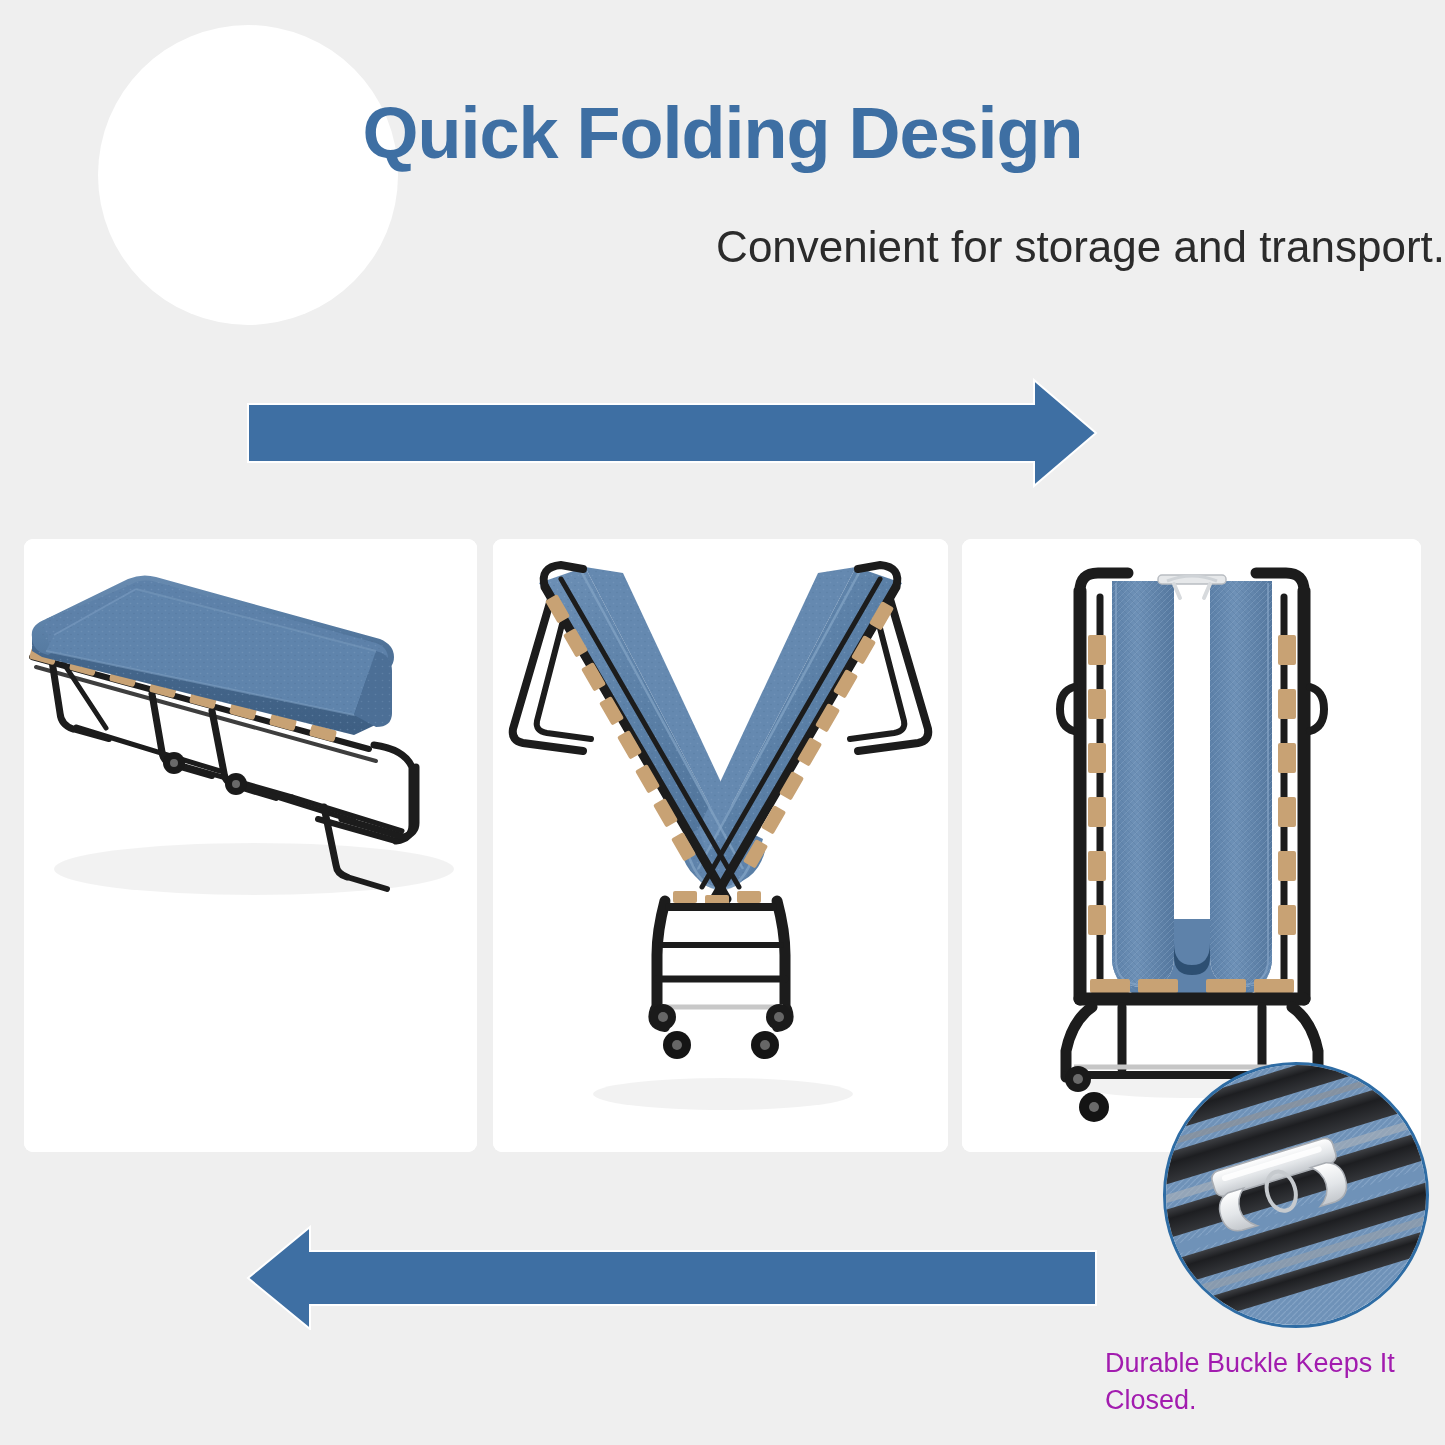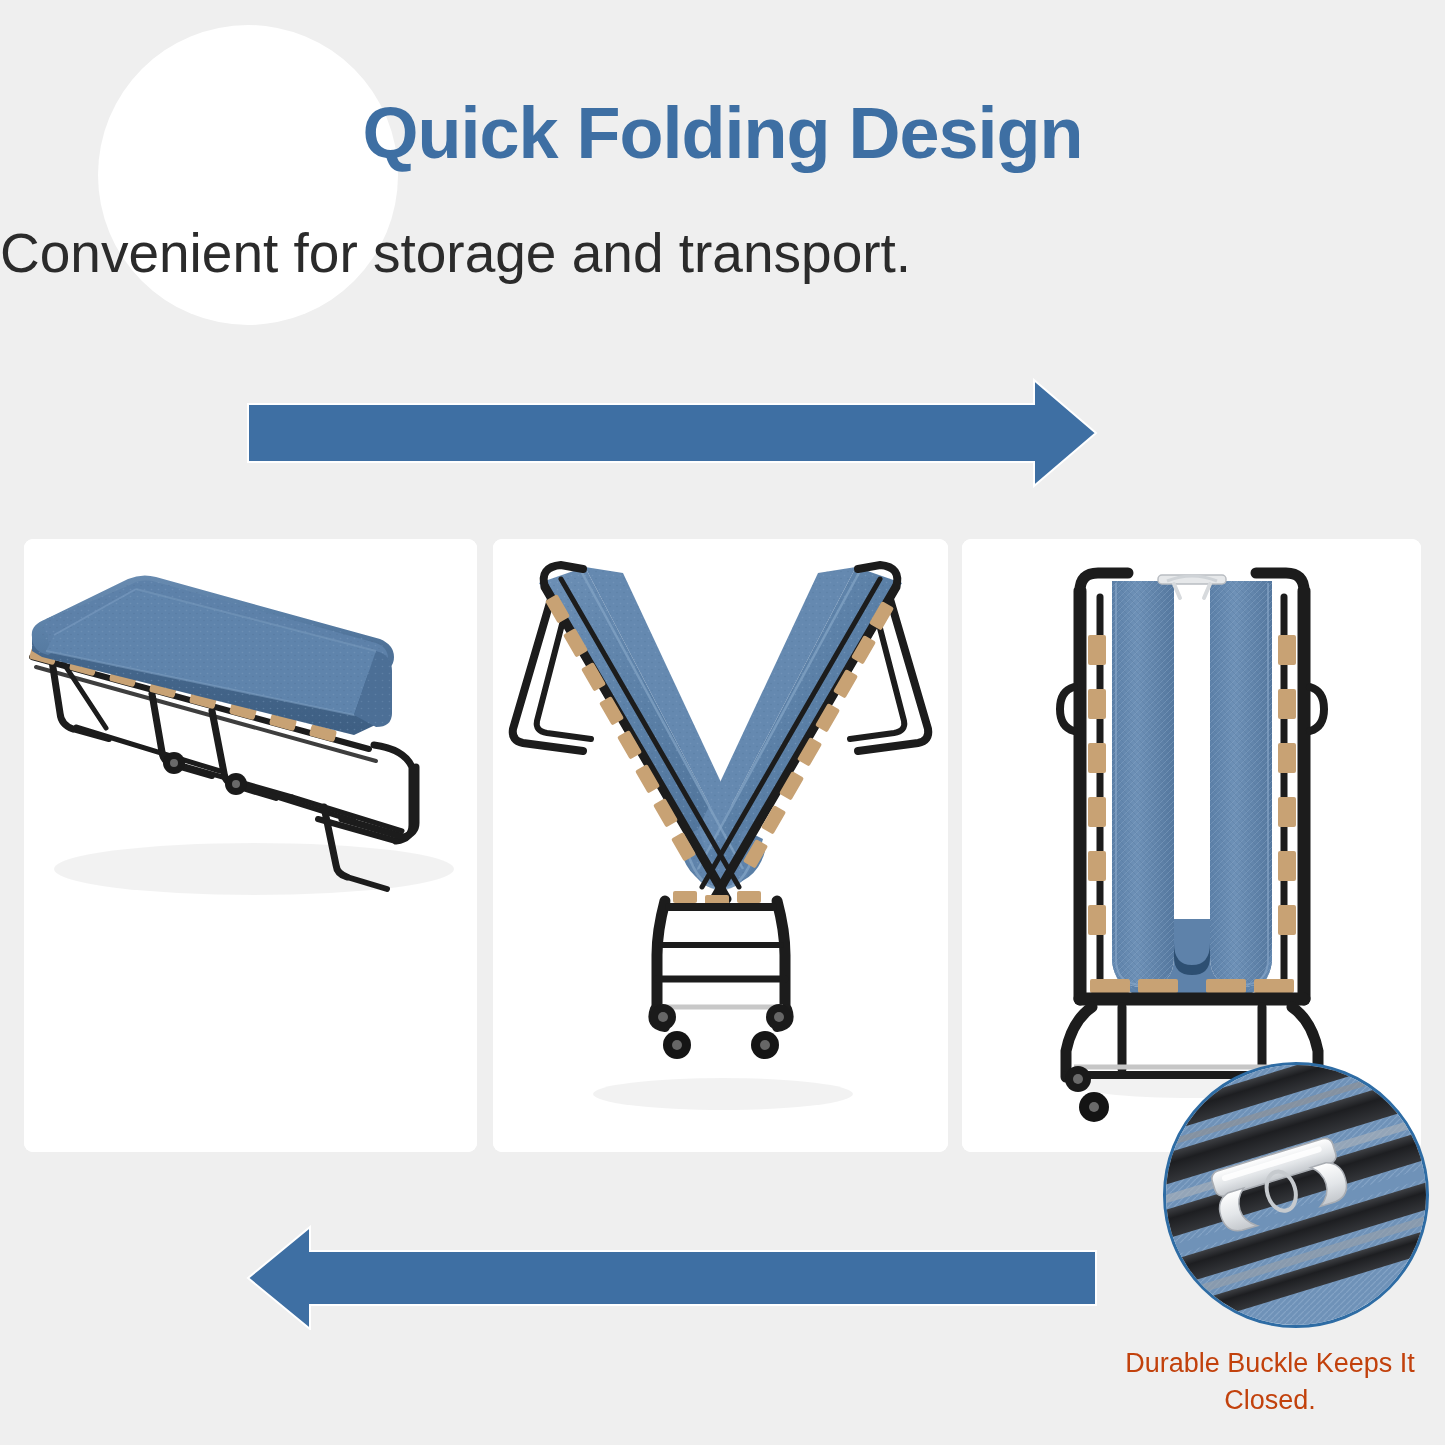--- a/index.html
+++ b/index.html
@@ -32,22 +32,22 @@
     letter-spacing:-1px;
     color:#3e6fa3;
     line-height:1.08;
     white-space:nowrap;
   }
 
   .subtitle {
     position:absolute;
     left:0; top:222px;
     width:1445px;
-    text-align:left;
-    font-size:55px;
+    text-align:right;
+    font-size:44px;
     font-weight:normal;
     color:#2b2b2b;
     line-height:1.15;
     white-space:nowrap;
   }
 
   
   .arrow { position:absolute; }
   .arrow svg { display:block; }
 
@@ -77,23 +77,23 @@
     overflow:hidden;
     border:3px solid #2e6ca4;
     background:#ffffff;
   }
   .buckle-inset svg { display:block; width:100%; height:100%; }
 
   .buckle-caption {
     position:absolute;
     left:1105px; top:1345px;
     width:330px;
-    text-align:center;
+    text-align:left;
     font-size:27px;
-    color:#c2410c;
+    color:#a21caf;
     line-height:1.38;
   }
 </style>
 </head>
 <body>
 
 <div class="header">
 
   <div class="header-circle"></div>
 

